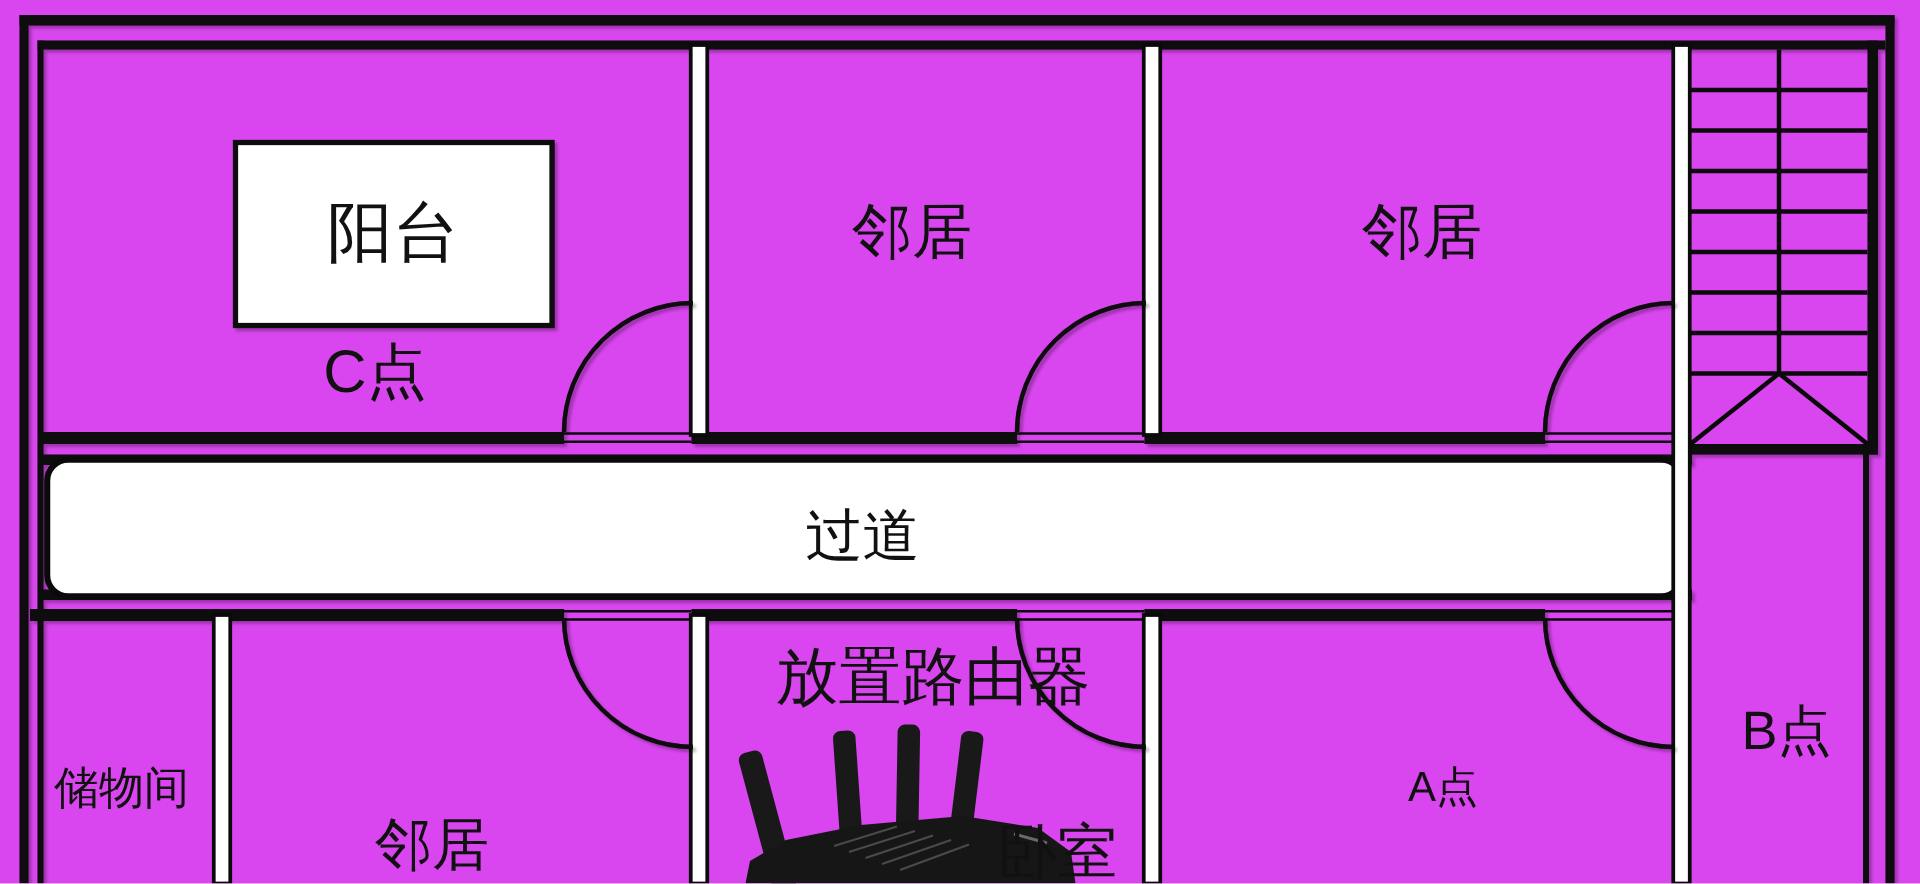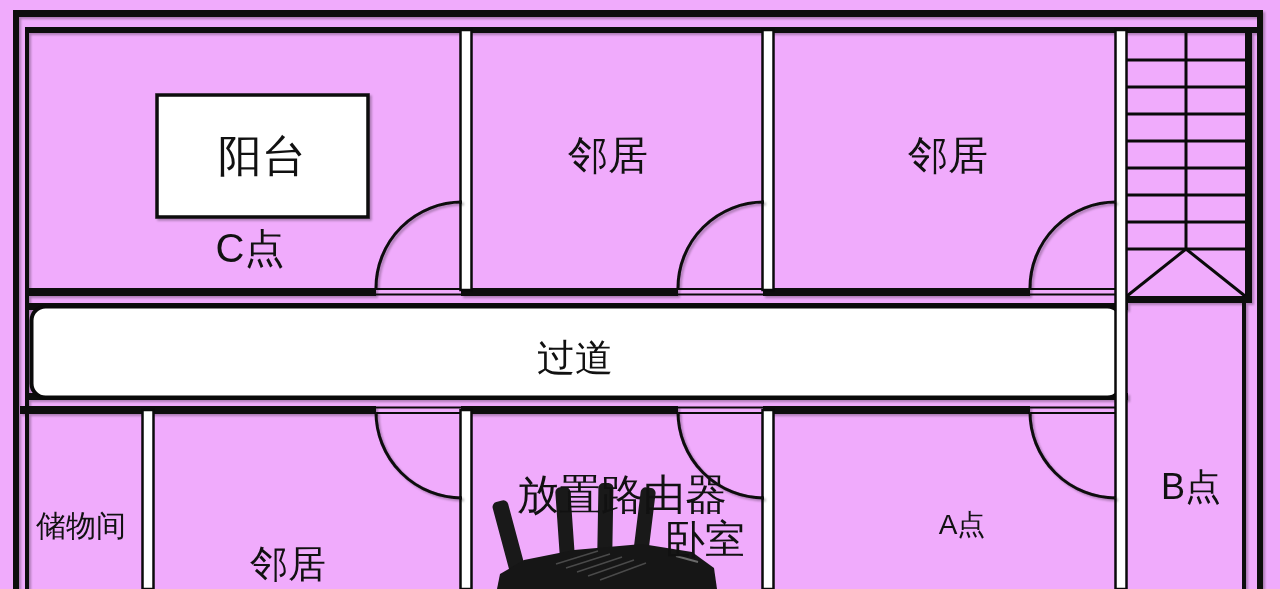--- a/index.html
+++ b/index.html
@@ -1,33 +1,33 @@
 <!DOCTYPE html>
 <html><head>
 <meta charset="utf-8">
 <style>
   html,body{margin:0;padding:0;background:#ffffff;}
   #stage{
-    position:relative;width:1280px;height:589px;background:#f0abfc;
+    position:relative;width:1280px;height:589px;background:#d946ef;
     overflow:hidden;font-family:"Liberation Sans","DejaVu Sans",sans-serif;
   }
   #plan-svg{position:absolute;left:0;top:0;width:1280px;height:589px;}
   .lbl{
     position:absolute;transform:translate(-50%,-50%);
     color:#111;white-space:nowrap;line-height:1;user-select:none;
   }
   .lbl-balcony      {left:262px;top:156px;font-size:44px;}
   .lbl-point-c      {left:250px;top:248px;font-size:40px;}
   .lbl-neighbor-tl  {left:608px;top:155px;font-size:40px;}
   .lbl-neighbor-tr  {left:948px;top:155px;font-size:40px;}
   .lbl-corridor     {left:575px;top:358px;font-size:38px;text-align:center;}
   .lbl-storage      {left:81px; top:526px;font-size:30px;}
   .lbl-neighbor-b   {left:288px;top:564px;font-size:38px;}
-  .lbl-router       {left:622px;top:451px;font-size:42px;margin-top:44px;}
-  .lbl-bedroom      {left:705px;top:539px;font-size:40px;text-align:center;}
+  .lbl-router       {left:622px;top:451px;font-size:42px;}
+  .lbl-bedroom      {left:705px;top:568px;font-size:40px;text-align:center;}
   .lbl-bedroom2     {left:952px;top:478px;font-size:36px;}
   .lbl-point-a      {left:962px;top:525px;font-size:28px;}
   .lbl-point-b      {left:1191px;top:487px;font-size:36px;}
 </style>
 </head>
 <body>
 
 <div id="stage">
 
   <svg id="plan-svg" viewBox="0 0 1280 589" xmlns="http://www.w3.org/2000/svg">

